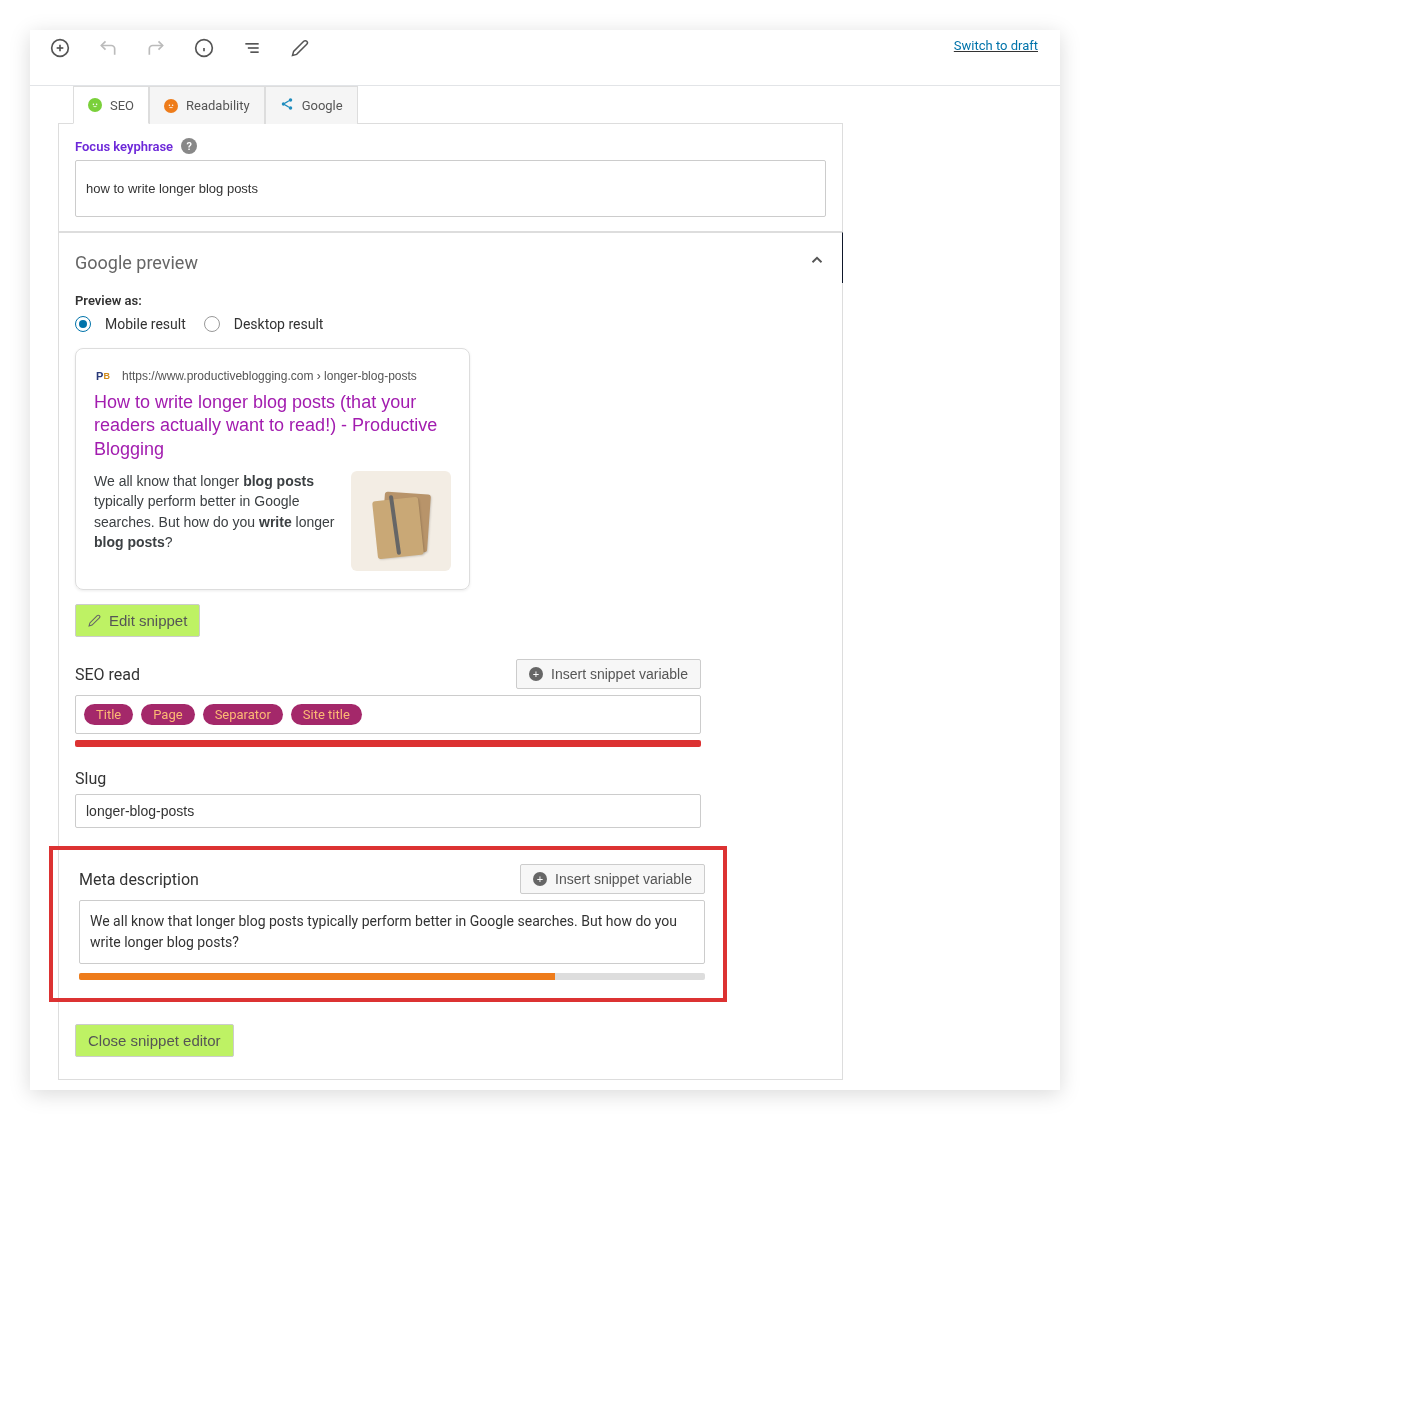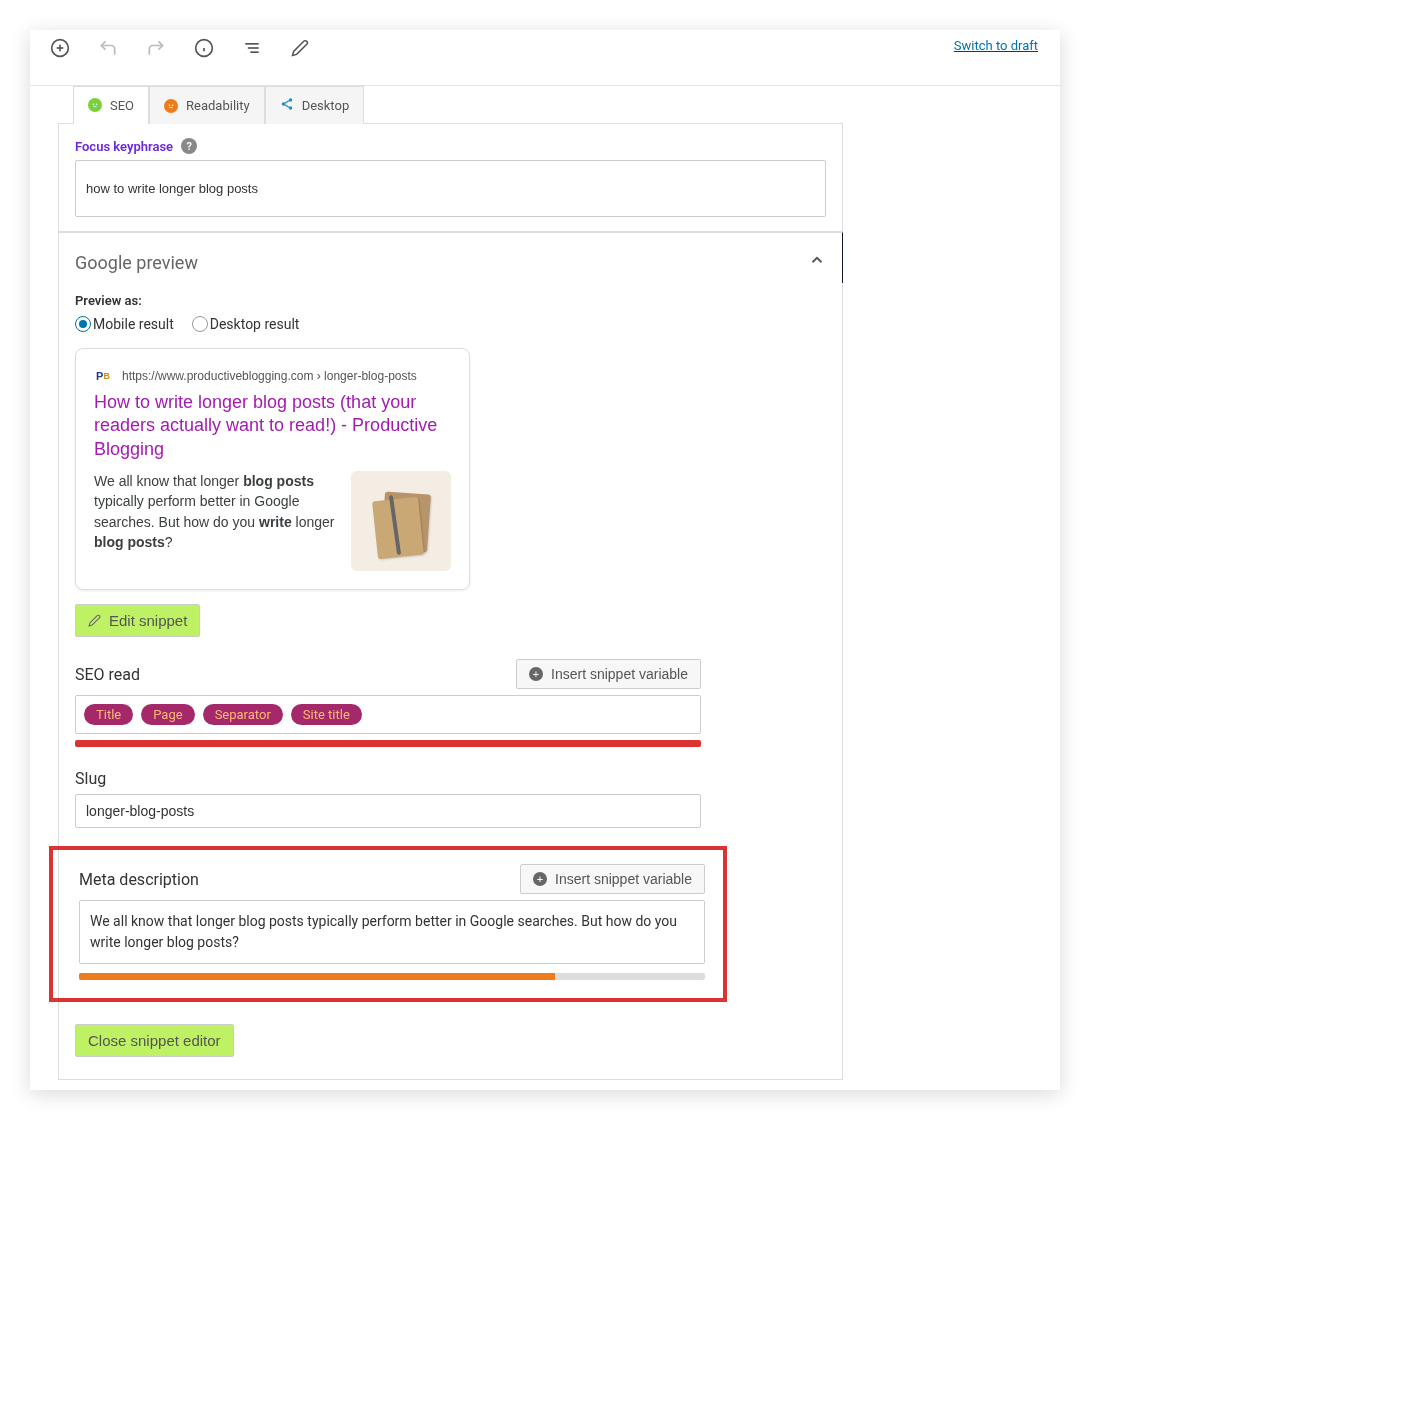--- a/index.html
+++ b/index.html
@@ -100,21 +100,21 @@
     display:flex; justify-content:space-between; align-items:center;
     color:#666; font-size:18px; font-weight:400; padding:18px 16px 10px;
     border-left:1px solid #ddd; border-right:1px solid #0f172a; border-top:1px solid #ddd;
   }
   .caret { cursor:pointer; color:#555; }
 
   .preview-as {
     font-weight:600; font-size:13px; color:#333; margin:4px 0 8px;
   }
   .radio-row { display:flex; align-items:center; gap:18px; margin-bottom:16px; }
-  .radio { display:flex; align-items:center; gap:2px; cursor:pointer; font-size:14px; color:#333; }
+  .radio { display:flex; align-items:center; gap:14px; cursor:pointer; font-size:14px; color:#333; }
   .radio-outer {
     width:16px;height:16px;border:1px solid #999;border-radius:50%;
     display:flex;align-items:center;justify-content:center;
   }
   .radio-outer.checked{ border-color:#0073aa; }
   .radio-inner{ width:8px;height:8px;border-radius:50%;background:#0073aa; }
 
   .mobile-card {
     width:395px;
     border:1px solid #ddd;
@@ -260,21 +260,21 @@
       <div class="tab">
         <span class="share-icon">
           <svg width="14" height="14" viewBox="0 0 24 24" fill="currentColor">
               <circle cx="18" cy="5" r="3"></circle>
               <circle cx="6" cy="12" r="3"></circle>
               <circle cx="18" cy="19" r="3"></circle>
               <line x1="8.6" y1="10.5" x2="15.4" y2="6.5" stroke="currentColor" stroke-width="2"></line>
               <line x1="8.6" y1="13.5" x2="15.4" y2="17.5" stroke="currentColor" stroke-width="2"></line>
             </svg>
         </span>
-        <span>Desktop</span>
+        <span>Google</span>
       </div>
     </div>
 
     <div class="section">
       <div class="label-row">
         <span class="label">Focus keyphrase</span>
         <span class="help">?</span>
       </div>
       <input type="text" class="text-input" value="how to write longer blog posts" style="">
     </div>

